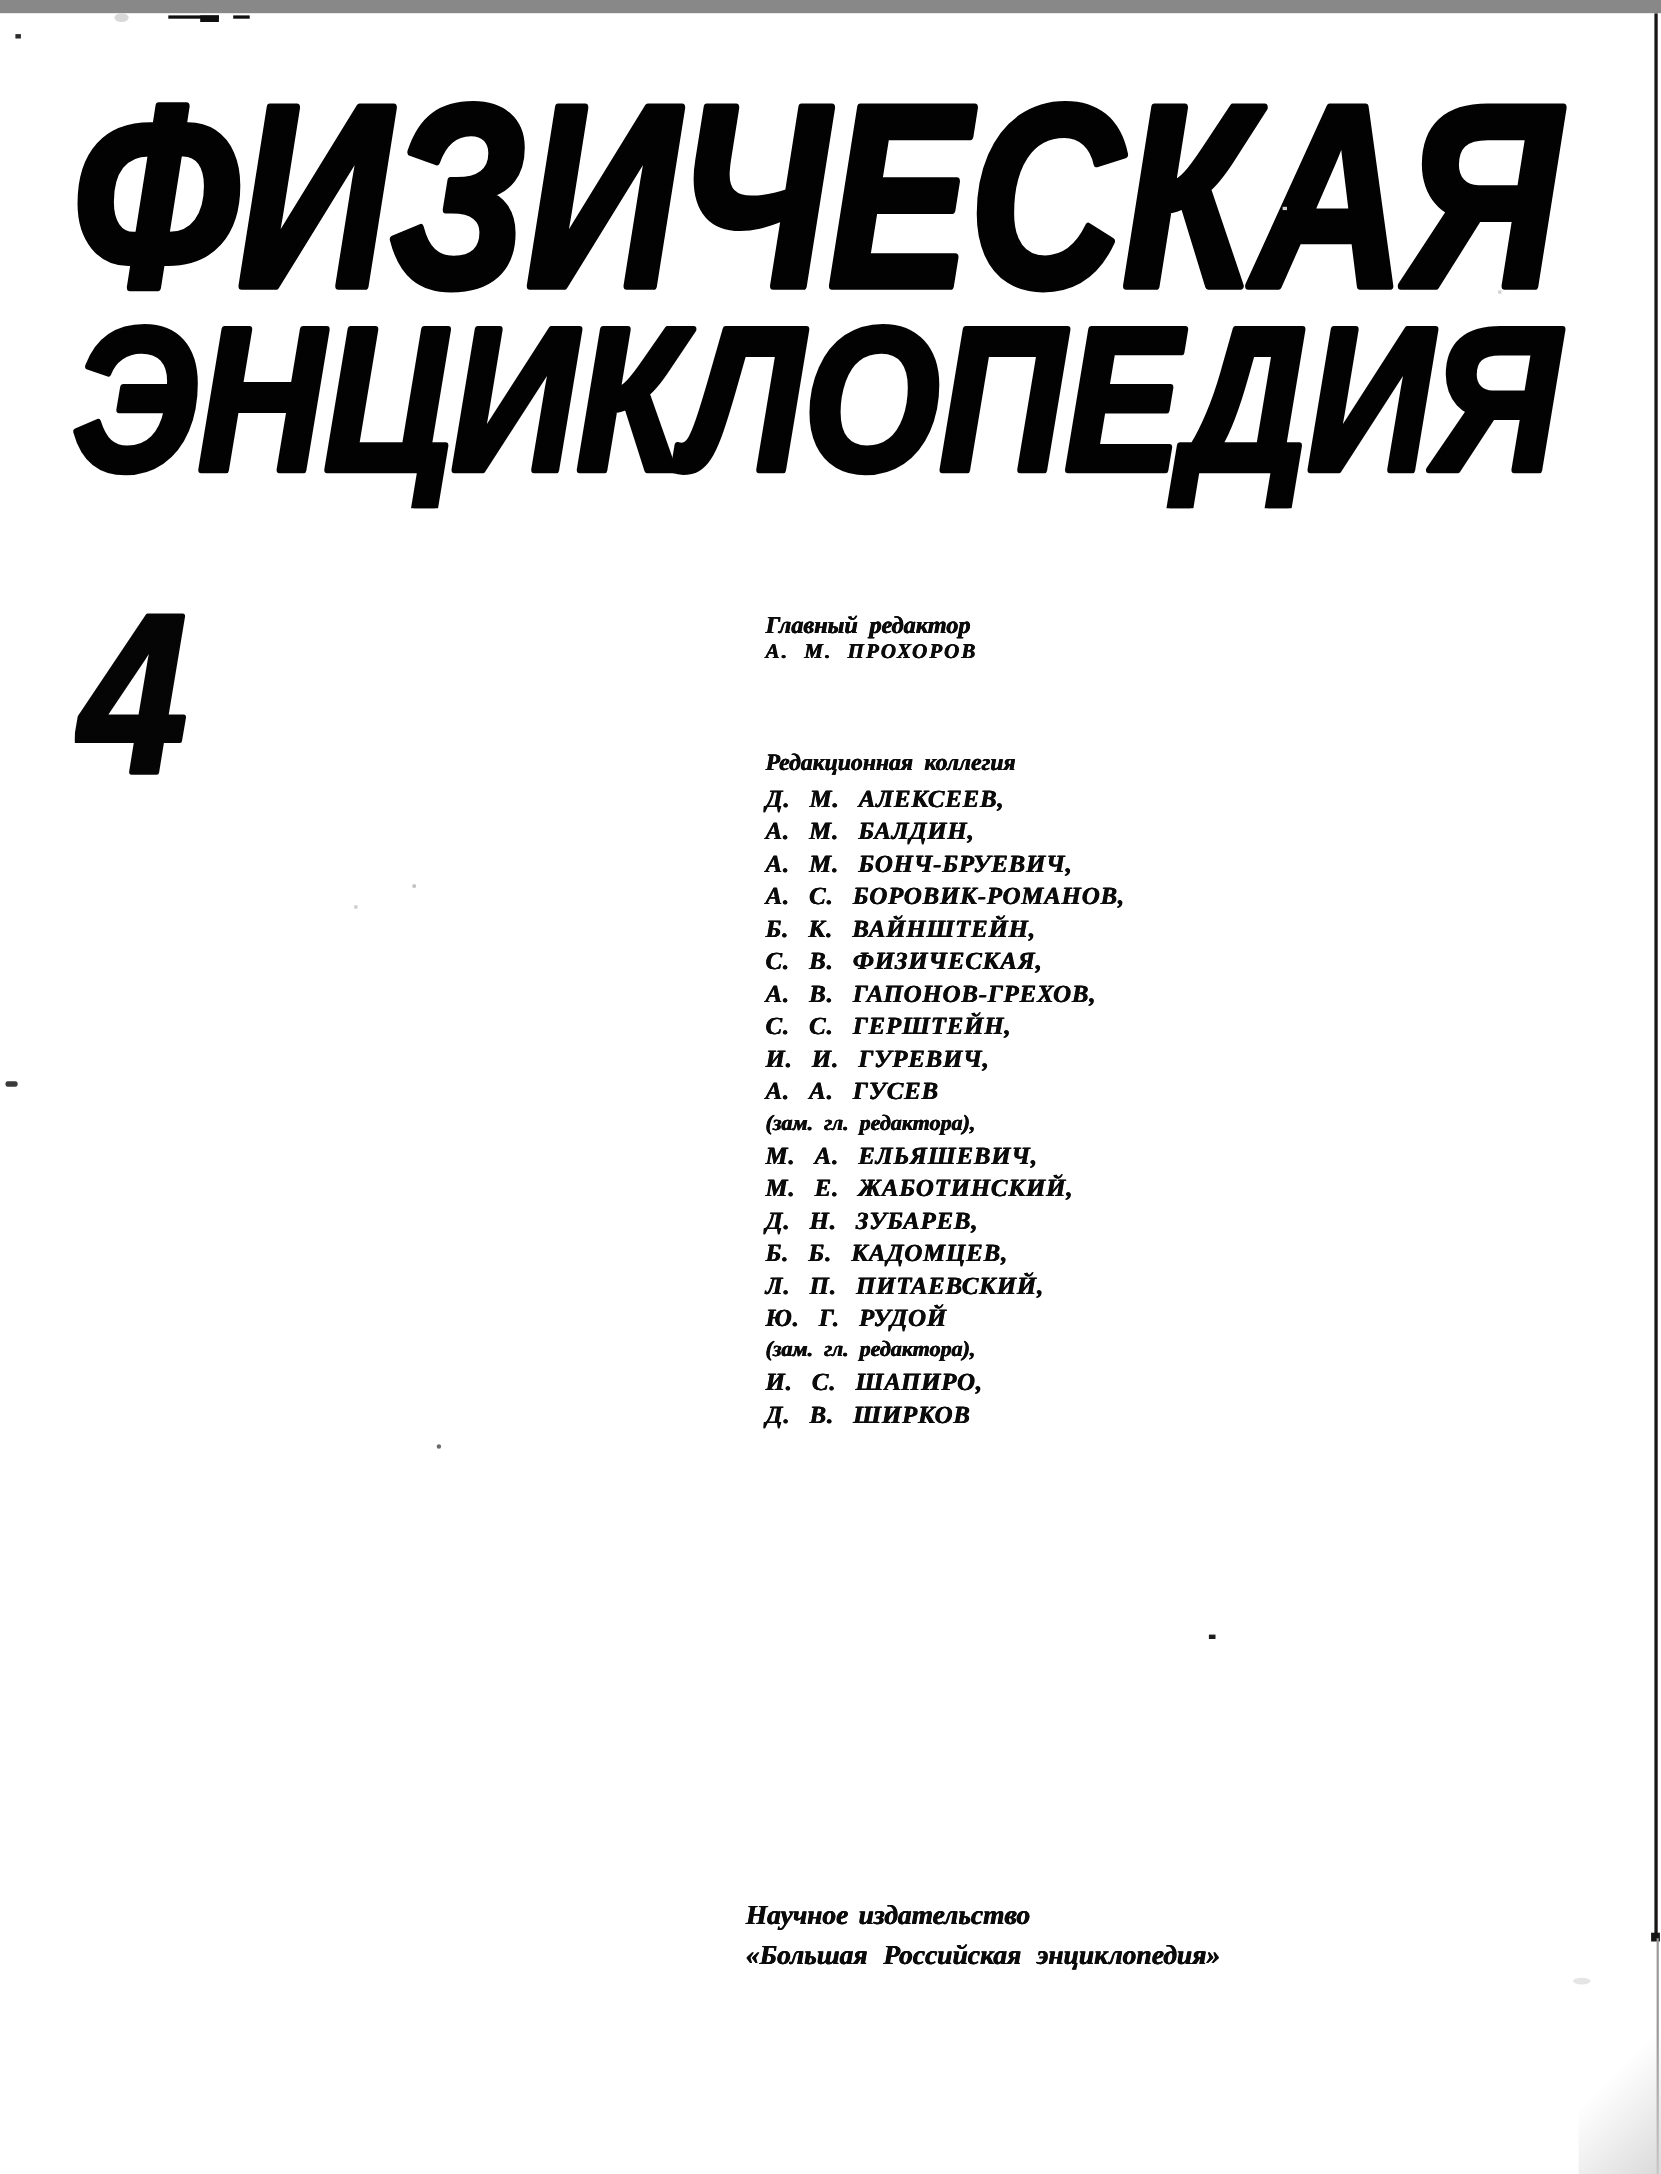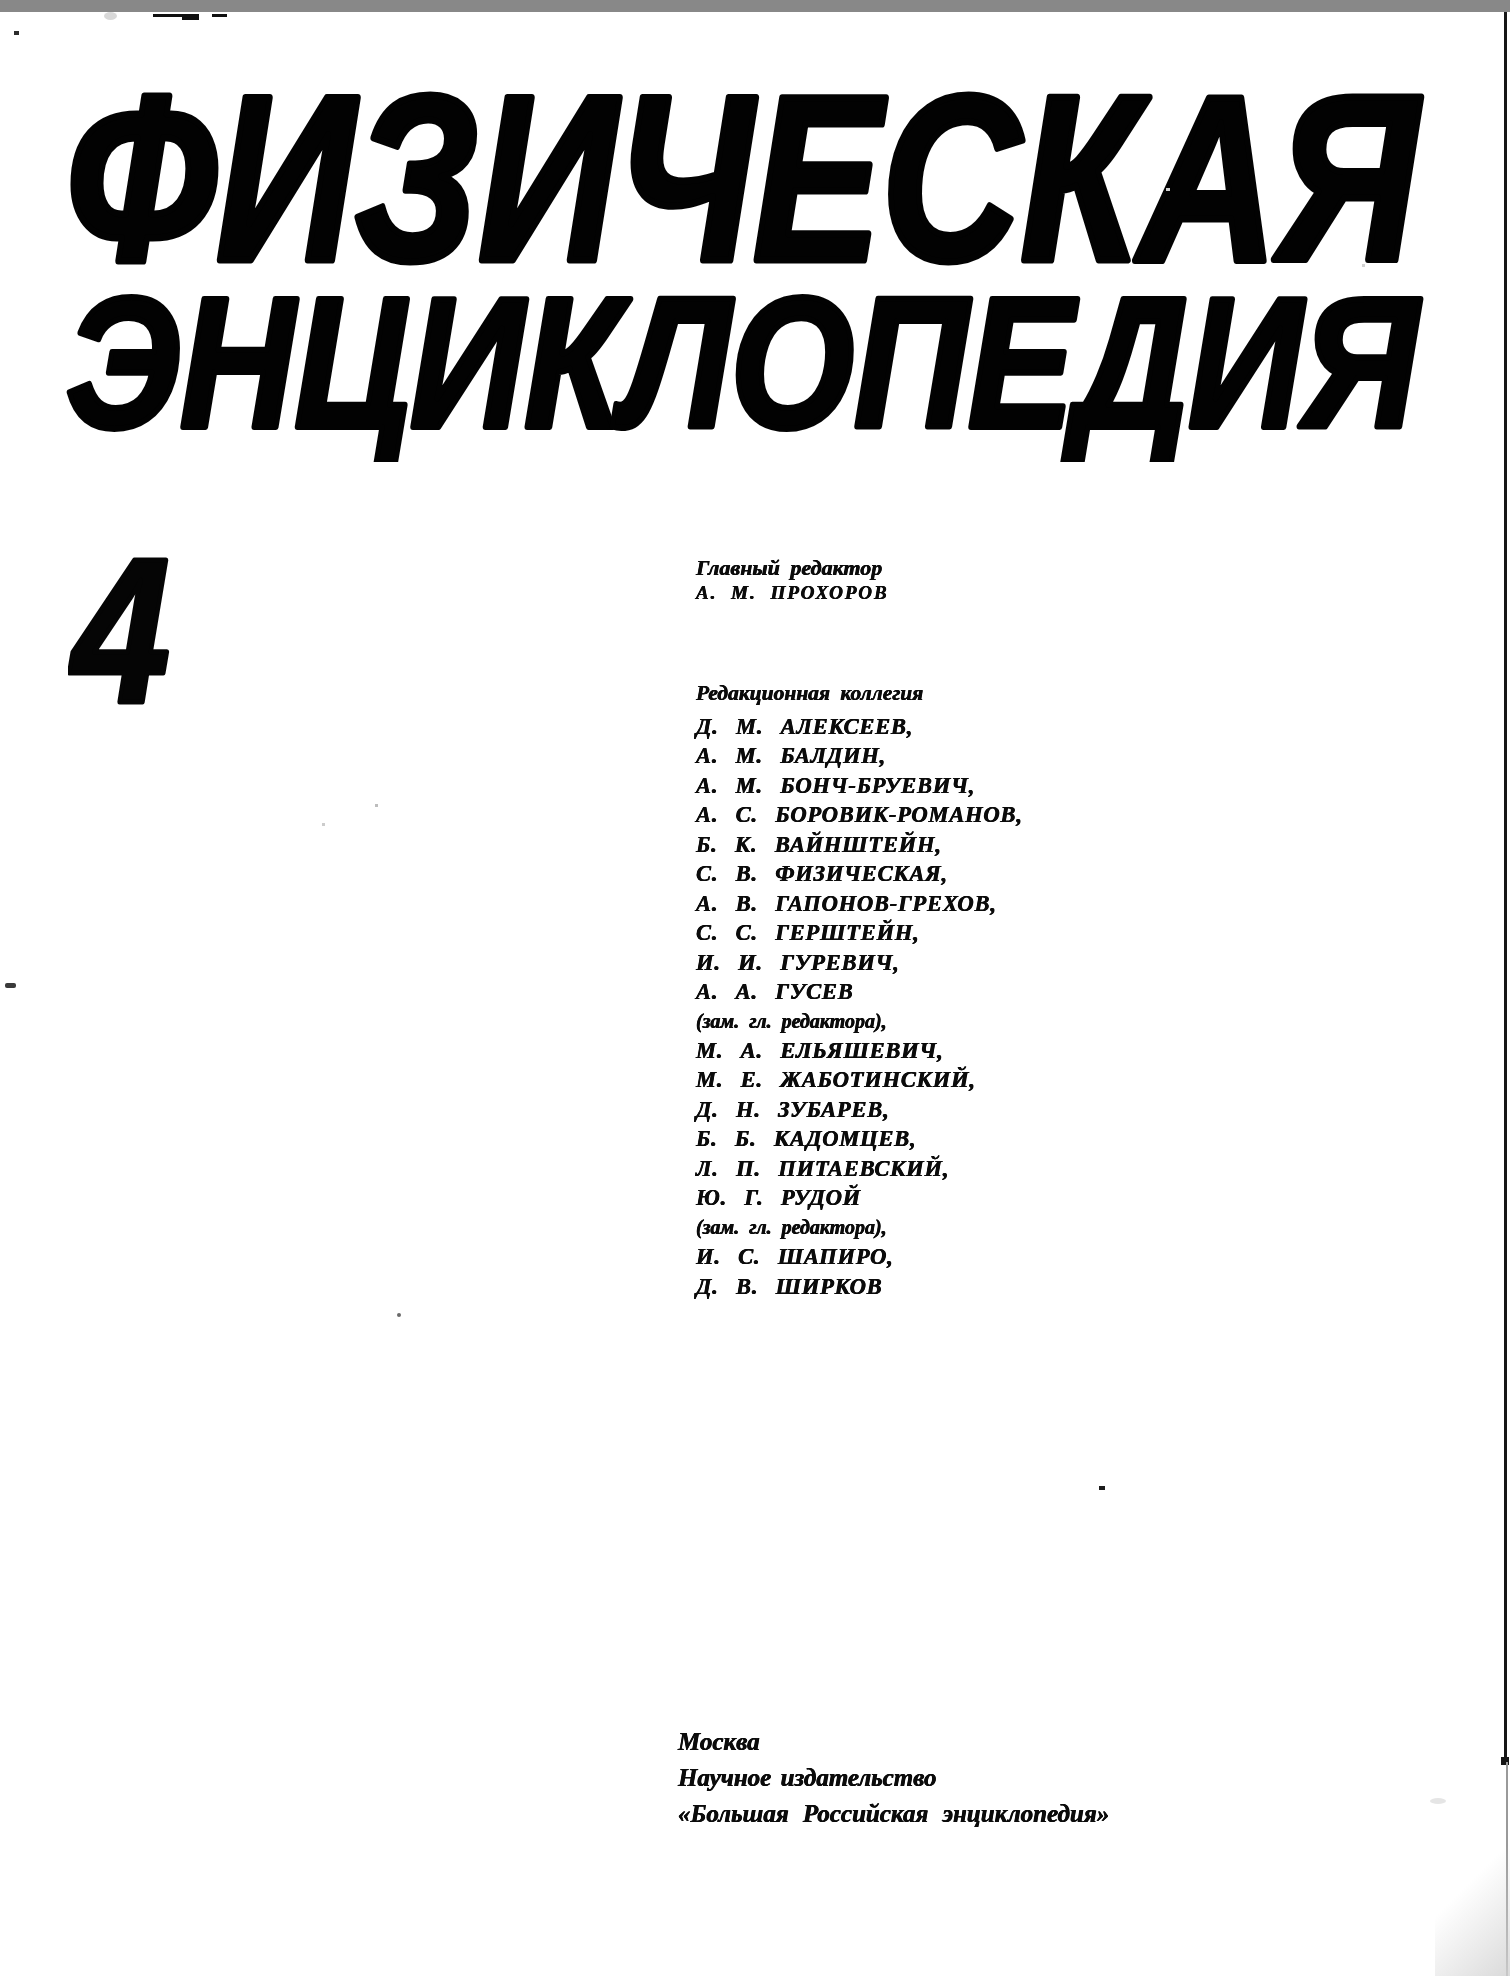--- a/index.html
+++ b/index.html
@@ -99,21 +99,20 @@
     <div>Д. Н. ЗУБАРЕВ,</div>
     <div>Б. Б. КАДОМЦЕВ,</div>
     <div>Л. П. ПИТАЕВСКИЙ,</div>
     <div>Ю. Г. РУДОЙ</div>
     <div class="note">(зам. гл. редактора),</div>
     <div>И. С. ШАПИРО,</div>
     <div>Д. В. ШИРКОВ</div>
   </div>
 
   <div class="ser imprint">
-    <div>Москва</div>
     <div>Научное издательство</div>
     <div class="pubname">«Большая Российская энциклопедия»</div>
   </div>
 
   <div class="art edge-top"></div>
   <div class="art edge-notch"></div>
   <div class="art edge-bot"></div>
   <div class="art corner-shade"></div>
   <div class="art dash-a"></div>
   <div class="art dash-a2"></div>

